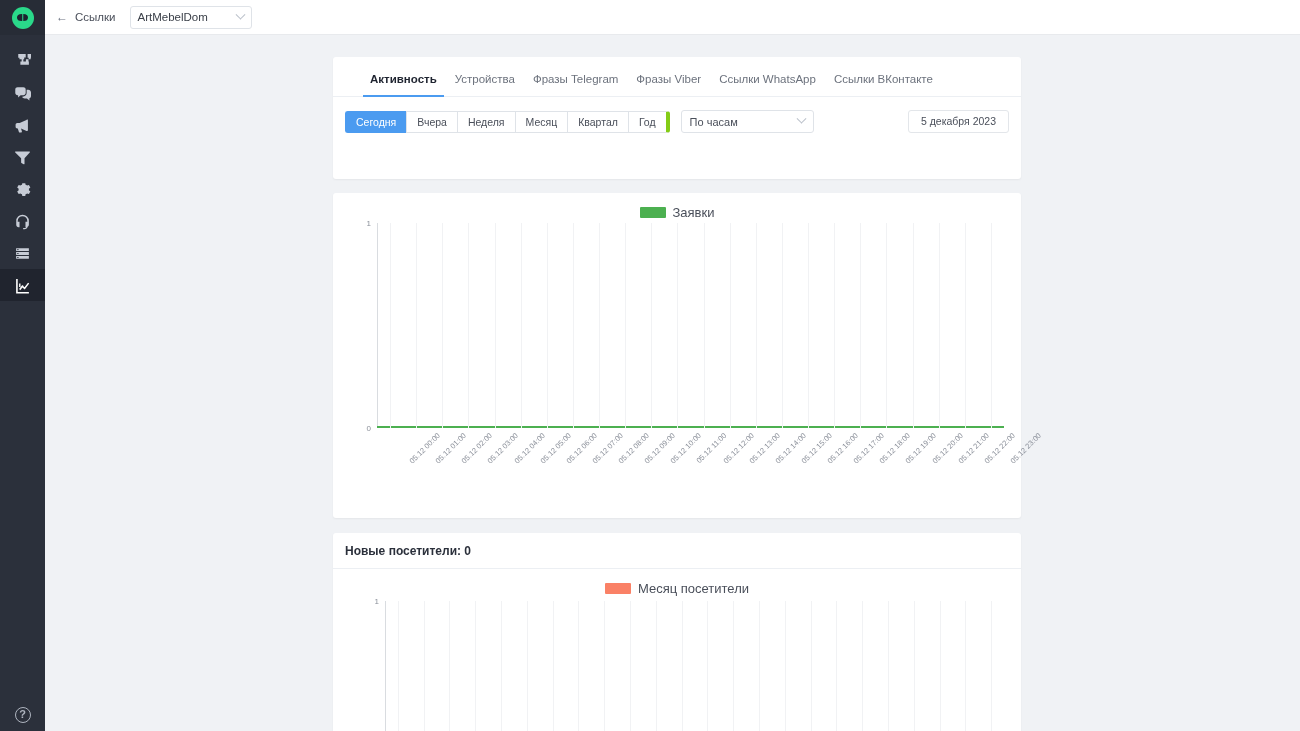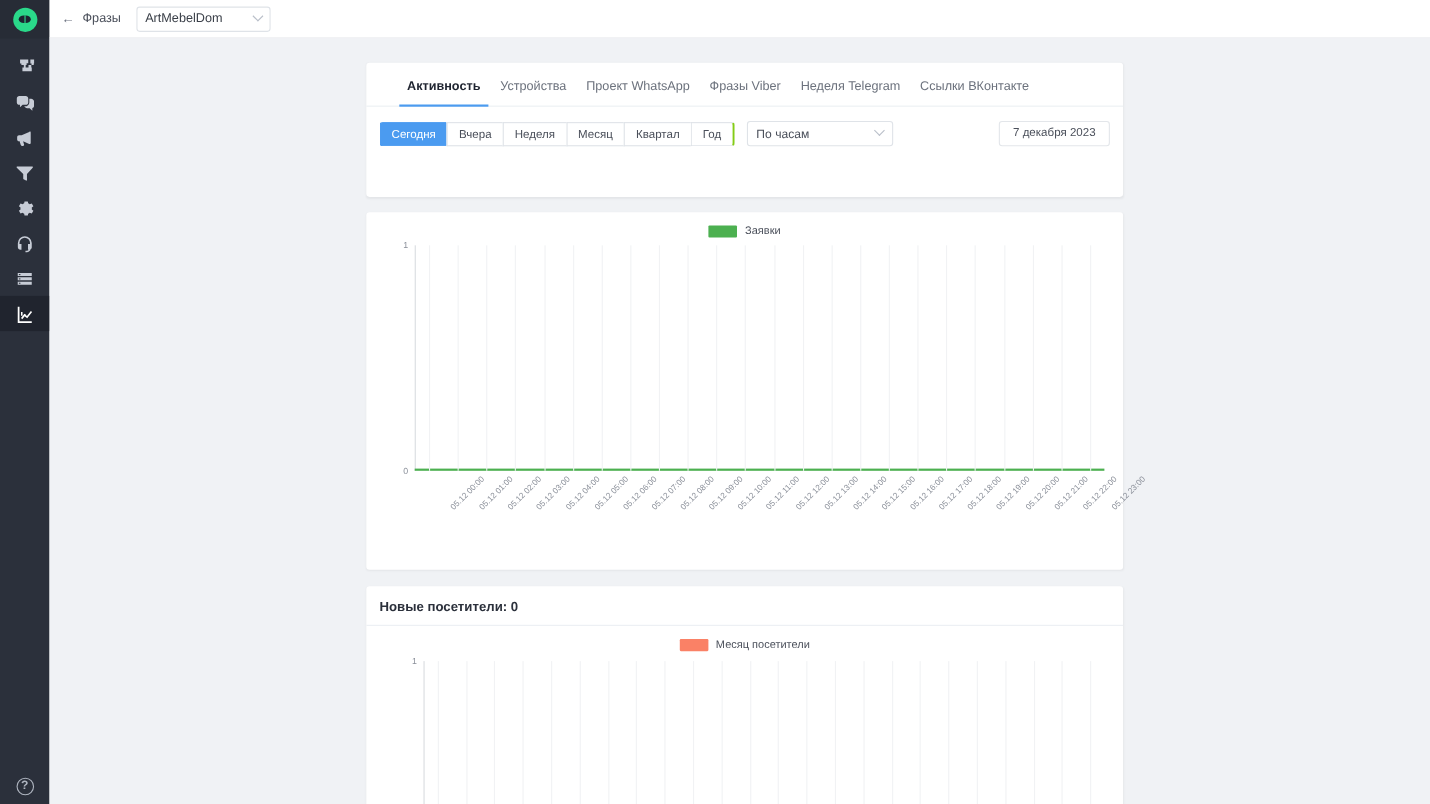--- a/index.html
+++ b/index.html
@@ -116,21 +116,21 @@
   .controls { padding: 13px 12px 0 12px; display: flex; align-items: flex-end; }
   .btn-group { display: flex; }
   .pbtn {
     height: 22px; padding: 0 10px;
     border: 1px solid #dfe3e8; border-right: none;
     background: #fff; color: #4a4f5a;
     font-size: 10.5px; line-height: 20px; cursor: pointer;
     font-family: "Liberation Sans", sans-serif;
   }
   .pbtn:first-child { border-radius: 3px 0 0 3px; }
-  .pbtn:last-child { border-right: 2px solid #84cc16; border-radius: 0 3px 3px 0; }
+  .pbtn:last-child { border-right: 4px solid #84cc16; border-radius: 0 3px 3px 0; }
   .pbtn.active {
     background: #4b9bf0; border-color: #4b9bf0; color: #fff;
   }
   .hour-select {
     margin-left: 11px; width: 133px; height: 23px;
     border: 1px solid #dfe3e8; border-radius: 3px; background: #fff;
     display: flex; align-items: center; justify-content: space-between;
     padding: 0 8px; font-size: 11px; color: #4a4f5a; cursor: pointer;
   }
   .date-box {
@@ -162,21 +162,21 @@
   }
   .chart-area { position: relative; width: 688px; }
   #chart-area-1 { height: 288px; }
   #chart-area-2 { height: 303px; }
 
   .legend {
     position: absolute; top: 12px; left: 0; right: 0;
     display: flex; align-items: center; justify-content: center; gap: 7px;
   }
   .legend-swatch { width: 26px; height: 11px; border-radius: 1px; }
-  .legend-label { font-size: 10px; color: #4a4f5a; }
+  .legend-label { font-size: 13px; color: #4a4f5a; }
 
   .plot { position: absolute; }
   #plot-1 { left: 44px; top: 30px; width: 627px; height: 205px; }
   #plot-2 { left: 52px; top: 32px; width: 619px; height: 271px; }
   .grid-v {
     position: absolute; top: 0; bottom: 0; width: 1px; background: #f1f2f4;
   }
   .axis-y {
     position: absolute; left: 0; top: 0; bottom: 0; width: 1px; background: #d9dce0;
   }
@@ -270,53 +270,53 @@
         </div>
       </div>
     <div class="help-box">
       <div class="help-circle">?</div>
     </div>
   </div>
 
   <div class="topbar">
     <div class="back-link">
       <span class="back-arrow">←</span>
-      <span>Фразы</span>
+      <span>Ссылки</span>
     </div>
     <div class="project-select">
       <span>ArtMebelDom</span>
       <span class="chev"></span>
     </div>
   </div>
 
   <div class="content">
 
     <div class="card" id="tabs-card">
       <div class="tabs" id="tabs-row">
           <div class="tab active">Активность</div>
           <div class="tab">Устройства</div>
-          <div class="tab">Проект WhatsApp</div>
+          <div class="tab">Фразы Telegram</div>
           <div class="tab">Фразы Viber</div>
-          <div class="tab">Неделя Telegram</div>
+          <div class="tab">Ссылки WhatsApp</div>
           <div class="tab">Ссылки ВКонтакте</div>
         </div>
       <div class="controls">
         <div class="btn-group" id="period-group">
             <button class="pbtn active">Сегодня</button>
             <button class="pbtn">Вчера</button>
             <button class="pbtn">Неделя</button>
             <button class="pbtn">Месяц</button>
             <button class="pbtn">Квартал</button>
             <button class="pbtn">Год</button>
           </div>
         <div class="hour-select">
           <span>По часам</span>
           <span class="chev"></span>
         </div>
-        <div class="date-box">7 декабря 2023</div>
+        <div class="date-box">5 декабря 2023</div>
       </div>
     </div>
 
     <div class="card" id="chart-card-1">
       <div class="chart-area" id="chart-area-1">
         <div class="legend">
           <span class="legend-swatch" id="swatch-1" style="background: rgb(76, 176, 80);"></span>
           <span class="legend-label">Заявки</span>
         </div>
         <div class="plot" id="plot-1">

